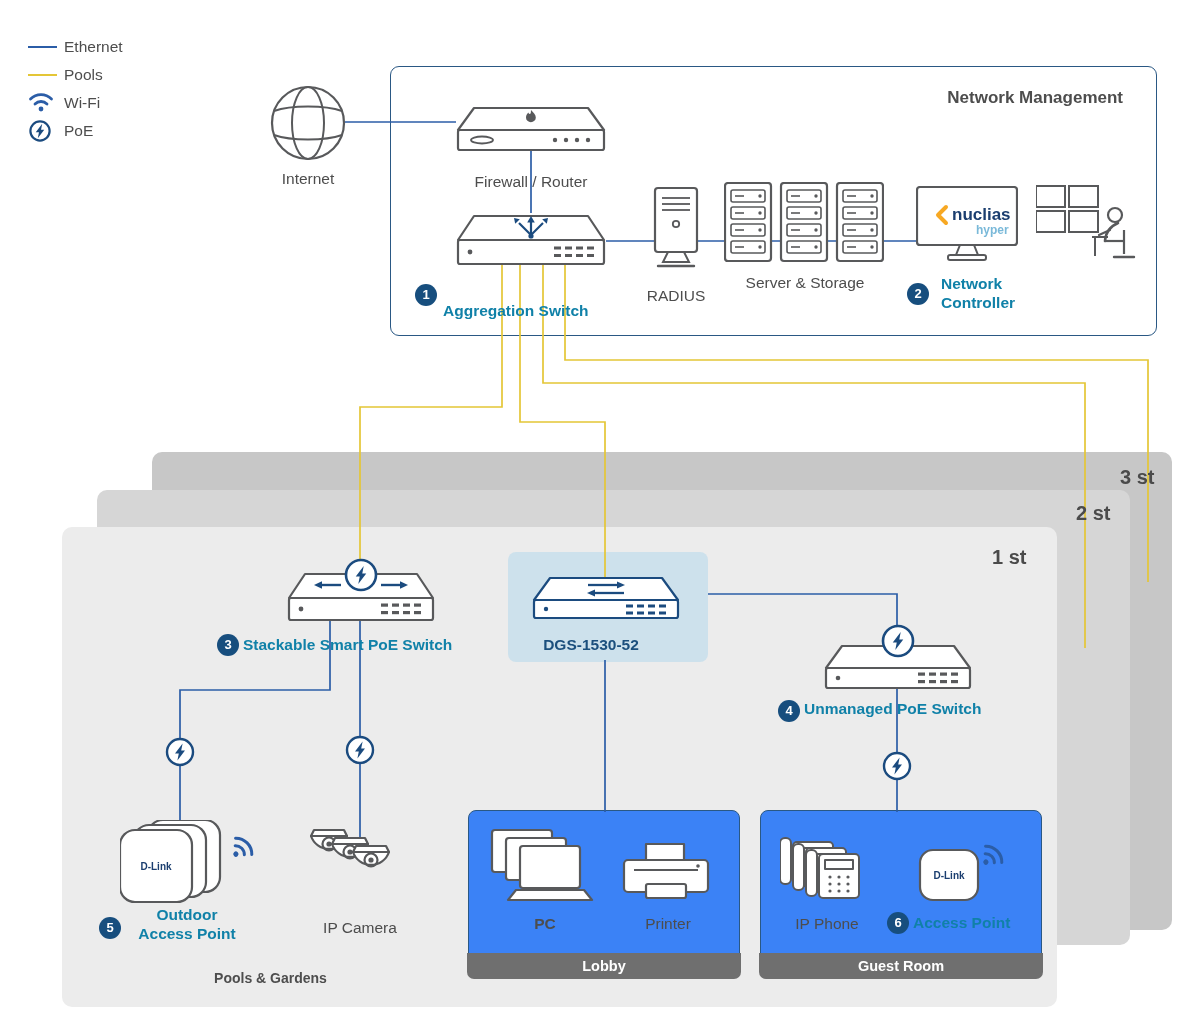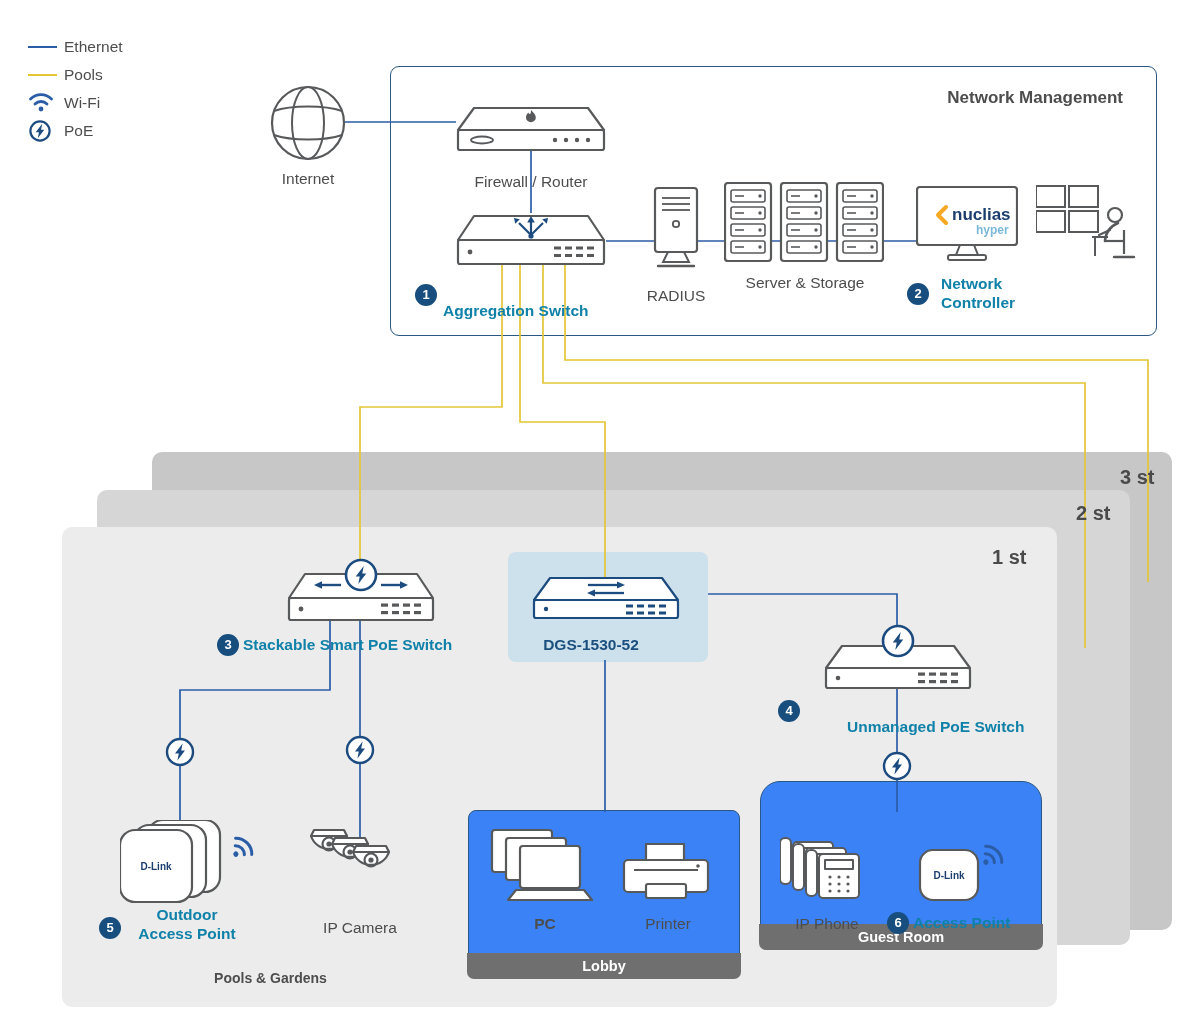--- a/index.html
+++ b/index.html
@@ -39,21 +39,21 @@
   <div class="floor-lbl" style="left:1120px;top:466px;">3 st</div>
   <div class="floor-lbl" style="left:1076px;top:502px;">2 st</div>
   <div class="floor-lbl" style="left:992px;top:546px;">1 st</div>
 
   <div class="panel" style="left:390px;top:66px;width:765px;height:268px;"></div>
   <div class="hl" style="left:508px;top:552px;width:200px;height:110px;"></div>
 
   <div class="room" style="left:468px;top:810px;width:270px;height:166px;">
     <div class="room-footer">Lobby</div>
   </div>
-  <div class="room" style="left:760px;top:781px;width:280px;height:166px;border-radius:20px;">
+  <div class="room" style="left:760px;top:810px;width:280px;height:166px;">
     <div class="room-footer">Guest Room</div>
   </div>
 
   <svg id="wires" width="1200" height="1034" viewBox="0 0 1200 1034">
     <g stroke="#2b5da7" stroke-width="1.7" fill="none">
       <path d="M345,122 H456"></path>
       <path d="M531,150 V213"></path>
       <path d="M606,241 H920"></path>
       <path d="M330,612 V690 H180 V840"></path>
       <path d="M360,612 V845"></path>
@@ -331,21 +331,21 @@
         <rect x="111" y="48.5" width="7" height="3.2"></rect>
       <rect x="122" y="48.5" width="7" height="3.2"></rect>
         <rect x="133" y="48.5" width="7" height="3.2"></rect>
       <rect x="100" y="56" width="7" height="3.2"></rect>
         <rect x="111" y="56" width="7" height="3.2"></rect>
       <rect x="122" y="56" width="7" height="3.2"></rect>
         <rect x="133" y="56" width="7" height="3.2"></rect>
     </g>
   </svg>
   <div class="badge" style="left:778px;top:700px;">4</div>
-  <div class="txt lbl-accent" style="left:804px;top:718px;margin-left:43px;">Unmanaged PoE Switch</div>
+  <div class="txt lbl-accent" style="left:804px;top:700px;">Unmanaged PoE Switch</div>
 
   <svg class="dev" style="left:120px;top:820px;" width="105" height="88" viewBox="0 0 105 88">
     <rect x="28" y="0" width="72" height="72" rx="15" fill="#fff" stroke="#58595b" stroke-width="2.2"></rect>
     <rect x="14" y="5" width="72" height="72" rx="15" fill="#fff" stroke="#58595b" stroke-width="2.2"></rect>
     <rect x="0" y="10" width="72" height="72" rx="15" fill="#fff" stroke="#58595b" stroke-width="2.2"></rect>
     <text x="36" y="50" text-anchor="middle" font-family="Liberation Sans, sans-serif" font-size="10" font-weight="bold" fill="#1b3e6f">D-Link</text>
   </svg>
   <svg class="dev" style="left:226px;top:824px;" width="40" height="40" viewBox="0 0 40 40">
     <g transform="translate(12,28) rotate(45)">
       <g stroke="#2b5da7" stroke-width="3" fill="none" stroke-linecap="round">

